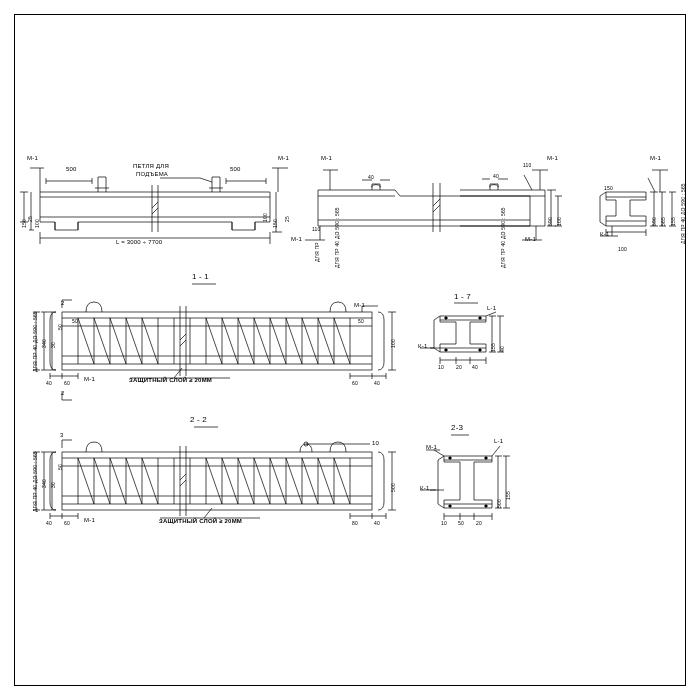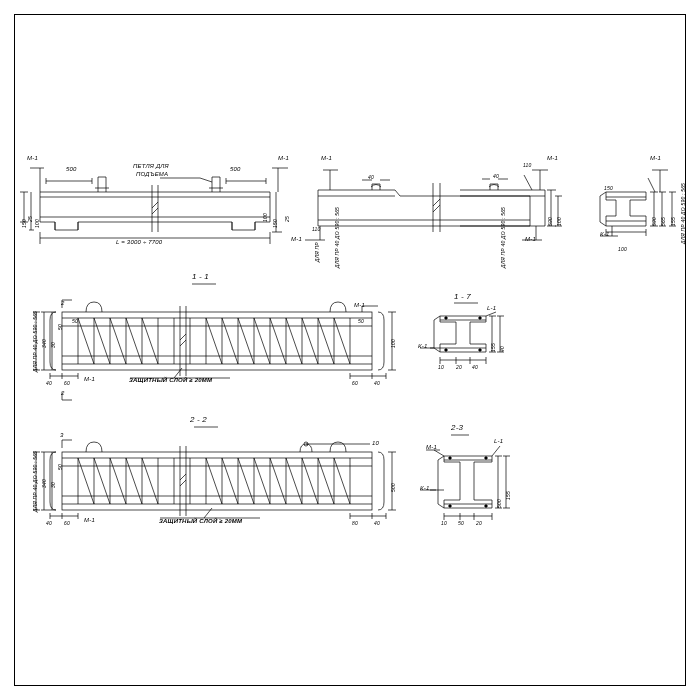--- a/index.html
+++ b/index.html
@@ -12,21 +12,20 @@
     height: 700px;
     font-family: "Liberation Sans", sans-serif;
     color: #000000;
     overflow: hidden;
   }
   #sheet {
     position: relative;
     width: 700px;
     height: 700px;
     background: #ffffff;
-    font-style: italic;
   }
   .frame {
     position: absolute;
     left: 14px;
     top: 14px;
     width: 672px;
     height: 672px;
     border: 1px solid #000000;
     box-sizing: border-box;
   }

